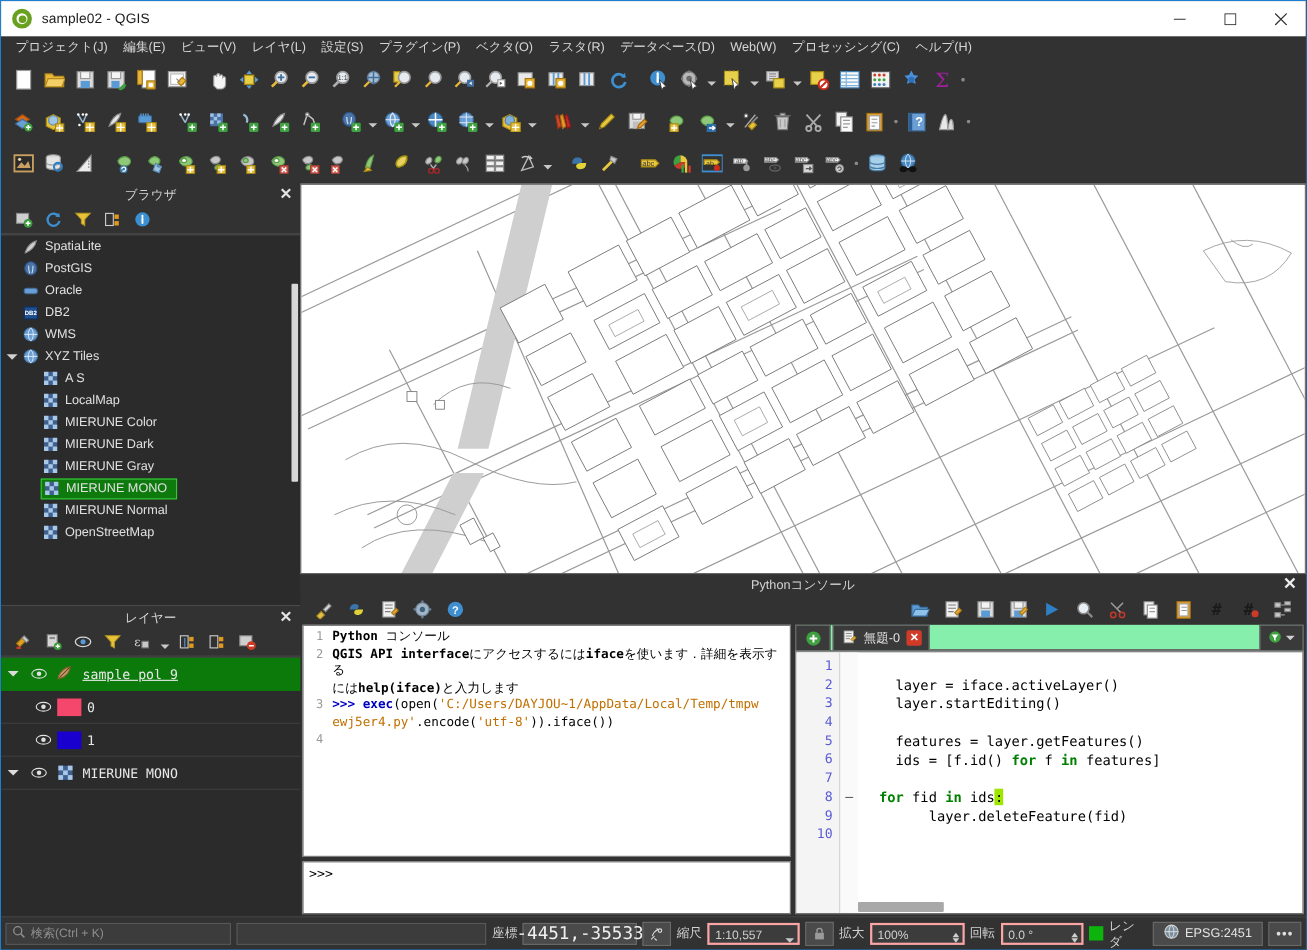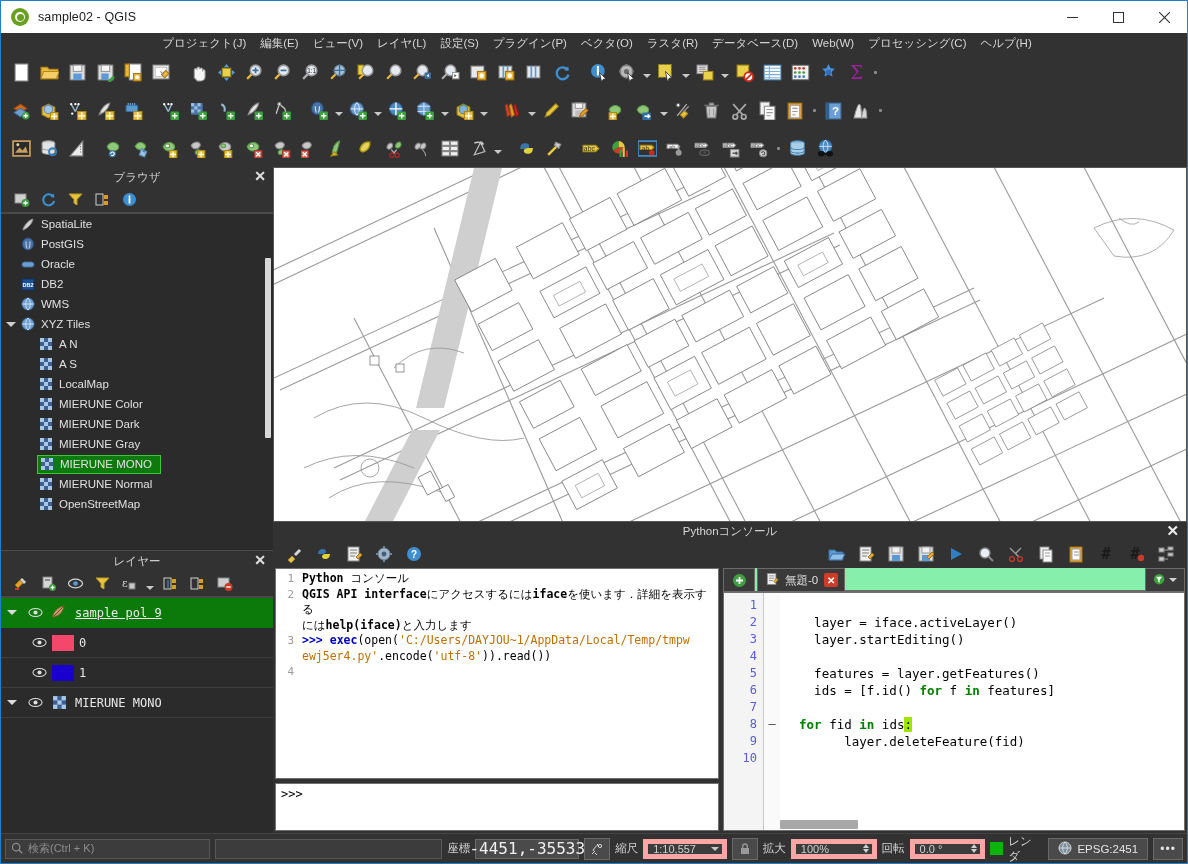--- a/index.html
+++ b/index.html
@@ -42,21 +42,20 @@
   .win-btn {
     width: 46px; height: 32px; display: flex; align-items: center; justify-content: center;
     color: #303030; font-size: 12px;
   }
   .win-btn svg { display:block; }
 
   
   .menubar {
     flex: 0 0 20px; height: 20px; background: #323232; display: flex; align-items: center;
     padding-left: 6px;
-    justify-content: center;
   }
   .menu-item {
     font-size: 11.5px; color: #d6d6d6; padding: 2px 7px; white-space: nowrap;
     line-height: 14px;
   }
 
   
   .toolbars { flex: 0 0 114px; background: #323232; padding-top: 0px; }
   .toolrow {
     height: 38px; display: flex; align-items: center; padding-left: 6px;
@@ -259,22 +258,22 @@
   .sb-msg {
     width: 228px; height: 20px; background: #3c3c3c; border: 1px solid #585858;
   }
   .sb-label { color: #d2d2d2; font-size: 11.5px; white-space: nowrap; }
   .sb-field {
     height: 20px; background: #4a4a4a; border: 1px solid #6a6a6a; color: #efefef;
     font-size: 16px; display: flex; align-items: center; padding: 0 6px;
     font-family: "DejaVu Sans Mono", monospace;
   }
   .sb-combo {
-    height: 20px; background: #3c3c3c; border: 5px solid #fca5a5; color: #cfcfcf;
-    font-size: 11px; display: flex; align-items: center; padding: 0 3px 0 5px; gap: 0;
+    height: 20px; background: #3c3c3c; border: 2px solid #fca5a5; color: #cfcfcf;
+    font-size: 11px; display: flex; align-items: flex-end; padding: 0 3px 0 5px; gap: 0;
   }
   .sb-btn {
     width: 26px; height: 22px; background: #4a4a4a; border: 1px solid #6a6a6a;
     display: flex; align-items: center; justify-content: center;
   }
   .spin { display: flex; flex-direction: column; gap: 1px; margin-left: 4px; }
   .spin i { border-left: 3px solid transparent; border-right: 3px solid transparent; }
   .spin .up { border-bottom: 4px solid #d0d0d0; }
   .spin .dn { border-top: 4px solid #d0d0d0; }
   .sb-render {
@@ -1117,39 +1116,20 @@
             <div style="width: 0px; flex: 0 0 auto;"></div>
             <div class="arrow open"></div>
             <div style="display: flex; align-items: center;">
               <div class="ico">
                 <svg width="14" height="14" viewBox="0 0 14 14">
                   <circle cx="7" cy="7" r="6" fill="#6a9ed4" stroke="#3f6f9f"></circle>
                   <path d="M1 7h12M7 1c3 3 3 9 0 12M7 1c-3 3-3 9 0 12" fill="none" stroke="#e8f0f8" stroke-width="0.8"></path>
                 </svg>
               </div>
               <div class="lbl">XYZ Tiles</div>
-            </div>
-          </div>
-          <div class="tree-row">
-            <div style="width: 18px; flex: 0 0 auto;"></div>
-            <div class="arrow"></div>
-            <div style="display: flex; align-items: center;">
-              <div class="ico">
-                <svg width="14" height="14" viewBox="0 0 14 14">
-                  <rect x="1" y="1" width="12" height="12" fill="#3f5f8f"></rect>
-                  <g fill="#a8c8e8">
-                    <rect x="1" y="1" width="4" height="4"></rect>
-                    <rect x="9" y="1" width="4" height="4"></rect>
-                    <rect x="5" y="5" width="4" height="4"></rect>
-                    <rect x="1" y="9" width="4" height="4"></rect>
-                    <rect x="9" y="9" width="4" height="4"></rect>
-                  </g>
-                </svg>
-              </div>
-              <div class="lbl">A N</div>
             </div>
           </div>
           <div class="tree-row">
             <div style="width: 18px; flex: 0 0 auto;"></div>
             <div class="arrow"></div>
             <div style="display: flex; align-items: center;">
               <div class="ico">
                 <svg width="14" height="14" viewBox="0 0 14 14">
                   <rect x="1" y="1" width="12" height="12" fill="#3f5f8f"></rect>
                   <g fill="#a8c8e8">
@@ -1712,21 +1692,21 @@
                 <div class="cl">
                   <span class="ln"></span>
                   <span class="ct"><span>には</span><span class="kw-bold">help(iface)</span><span>と入力します</span></span>
                 </div>
                 <div class="cl">
                   <span class="ln">3</span>
                   <span class="ct"><span class="kw-prompt">&gt;&gt;&gt; </span><span class="kw-blue">exec</span><span>(open(</span><span class="kw-str">'C:/Users/DAYJOU~1/AppData/Local/Temp/tmpw</span></span>
                 </div>
                 <div class="cl">
                   <span class="ln"></span>
-                  <span class="ct"><span class="kw-str">ewj5er4.py'</span><span>.encode(</span><span class="kw-str">'utf-8'</span><span>)).read())</span></span>
+                  <span class="ct"><span class="kw-str">ewj5er4.py'</span><span>.encode(</span><span class="kw-str">'utf-8'</span><span>)).iface())</span></span>
                 </div>
                 <div class="cl">
                   <span class="ln">4</span>
                   <span class="ct"><span></span></span>
                 </div>
               </div>
             <div class="console-input">&gt;&gt;&gt;</div>
           </div>
 
           <div class="editor-col">

